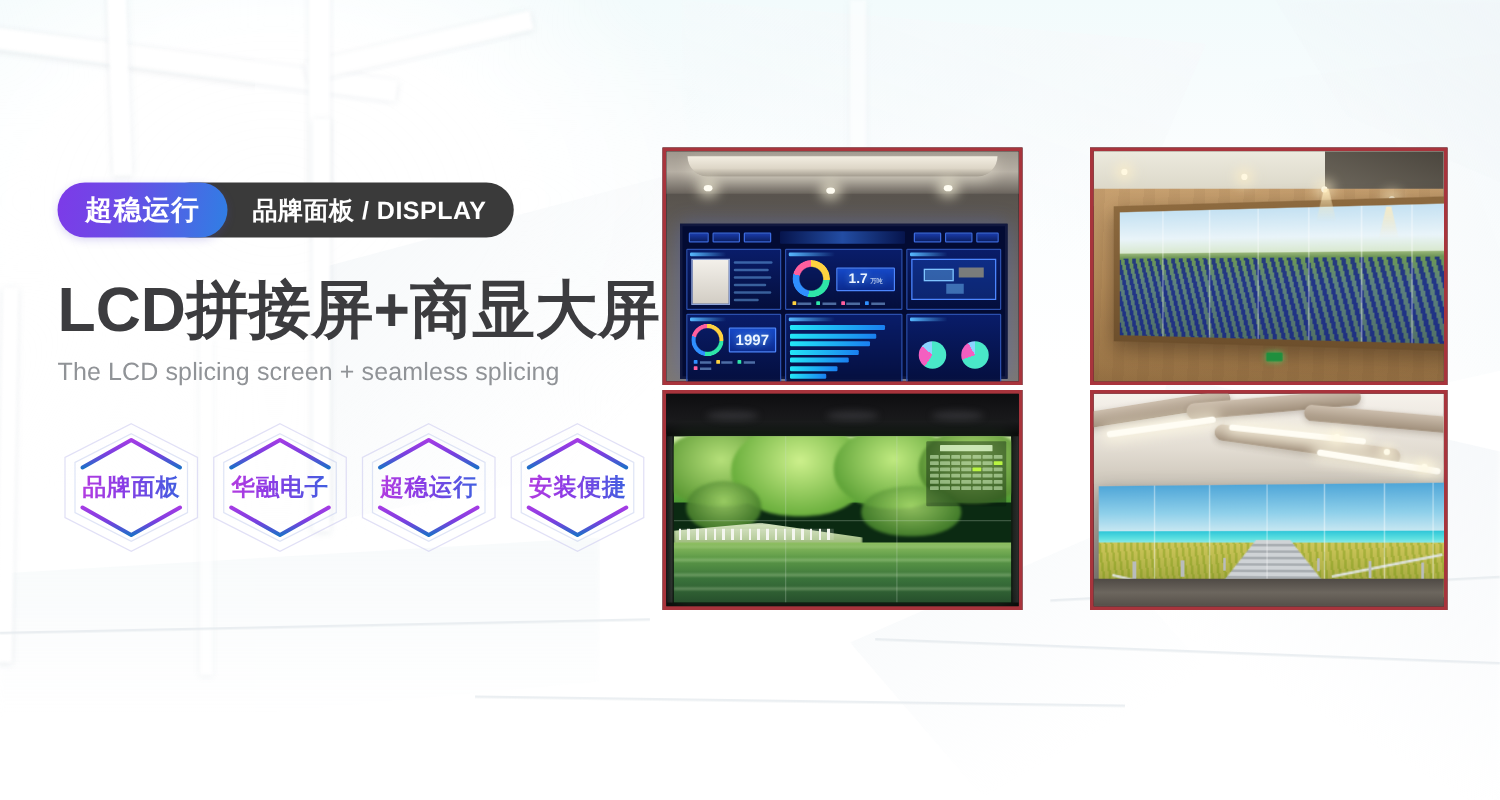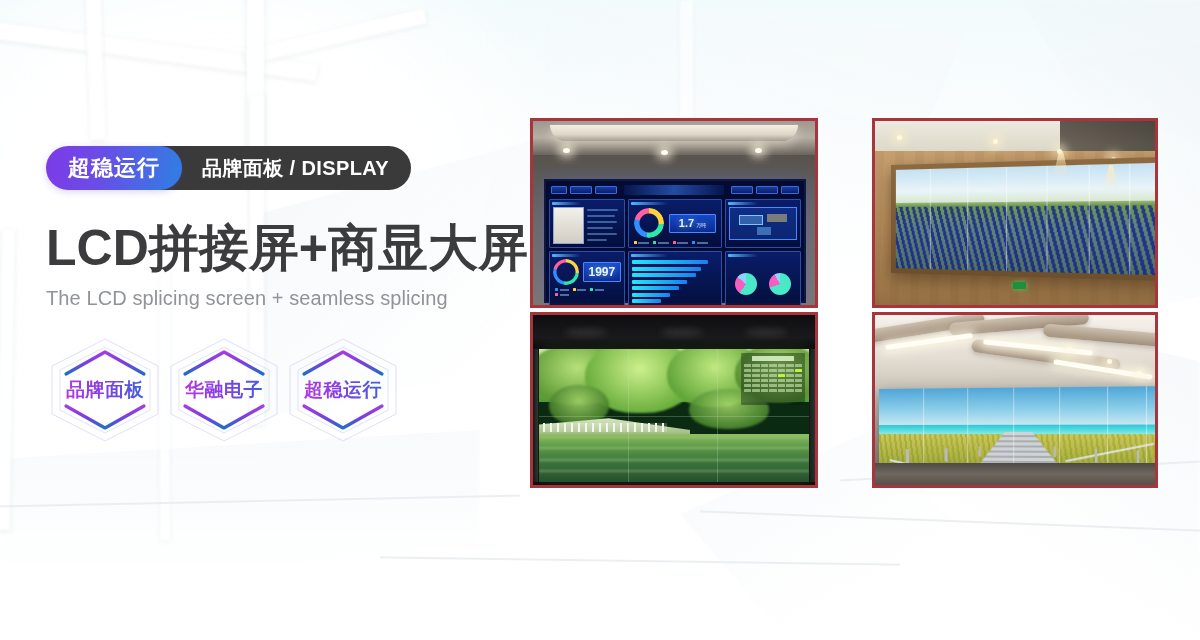--- a/index.html
+++ b/index.html
@@ -344,20 +344,29 @@
     <div class="hex">
       <svg width="114" height="108" viewBox="0 0 114 108">
         <polygon points="57,3 110,30 110,78 57,105 4,78 4,30" fill="none" stroke="#c9c6ee" stroke-width="1" opacity=".55"></polygon>
         <polygon points="57,11 102,34 102,74 57,97 12,74 12,34" fill="none" stroke="#b9c3ea" stroke-width="1" opacity=".45"></polygon>
         <polyline points="18,38 57,16 96,38" fill="none" stroke="url(#hg1)" stroke-width="3.2" stroke-linecap="round" stroke-linejoin="round"></polyline>
         <polyline points="18,70 57,92 96,70" fill="none" stroke="url(#hg1)" stroke-width="3.2" stroke-linecap="round" stroke-linejoin="round"></polyline>
       </svg>
       <span class="hex-label">超稳运行</span>
     </div>
 
+    <div class="hex">
+      <svg width="114" height="108" viewBox="0 0 114 108">
+        <polygon points="57,3 110,30 110,78 57,105 4,78 4,30" fill="none" stroke="#c9c6ee" stroke-width="1" opacity=".55"></polygon>
+        <polygon points="57,11 102,34 102,74 57,97 12,74 12,34" fill="none" stroke="#b9c3ea" stroke-width="1" opacity=".45"></polygon>
+        <polyline points="18,38 57,16 96,38" fill="none" stroke="url(#hg1)" stroke-width="3.2" stroke-linecap="round" stroke-linejoin="round"></polyline>
+        <polyline points="18,70 57,92 96,70" fill="none" stroke="url(#hg1)" stroke-width="3.2" stroke-linecap="round" stroke-linejoin="round"></polyline>
+      </svg>
+      <span class="hex-label">安装便捷</span>
+    </div>
 
   </div>
 
   <div class="photo ph-tl">
     <div class="ph-inner">
       <div class="room-tl"></div>
       <div class="tl-ceiling"></div>
       <div class="tl-cove"></div>
       <div class="tl-light" style="left:30px;top:27px"></div>
       <div class="tl-light" style="left:128px;top:29px"></div>

